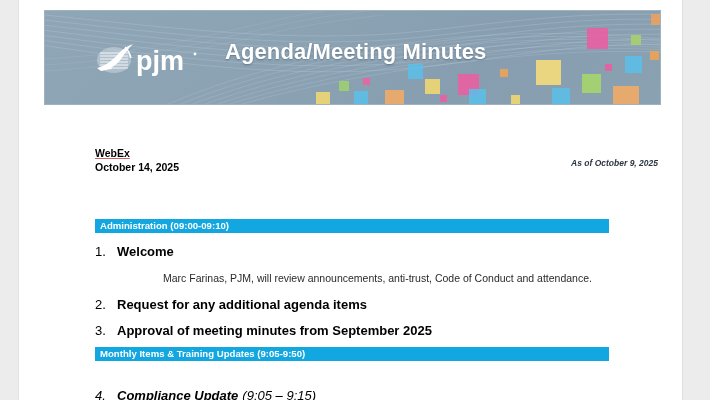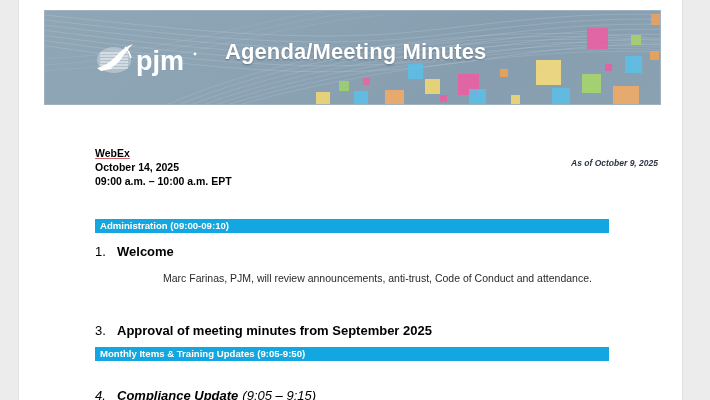--- a/index.html
+++ b/index.html
@@ -224,30 +224,32 @@
         <div class="sq" style="left:309px;top:80px;width:14px;height:14px;background:#5bc0ea;opacity:.85;"></div>
         <div class="sq" style="left:271px;top:81px;width:14px;height:14px;background:#f5d96f;opacity:.85;"></div>
       </div>
     </div>
 
     <div id="asof">As of October 9, 2025</div>
 
     <div id="meta">
       <div><span class="link">WebEx</span></div>
       <div>October 14, 2025</div>
-      <div>09:00 a.m. – 10:00 a.m. EPT</div>
     </div>
 
     <div class="section-bar" id="bar-admin">Administration (09:00-09:10)</div>
 
     <div class="item" id="item-1">
       <span class="num">1.</span><span class="ttl">Welcome</span>
     </div>
     <div class="body-text" id="item-1-b">Marc Farinas, PJM, will review announcements, anti-trust, Code of Conduct and attendance.</div>
 
+    <div class="item" id="item-2">
+      <span class="num">2.</span><span class="ttl">Request for any additional agenda items</span>
+    </div>
 
     <div class="item" id="item-3">
       <span class="num">3.</span><span class="ttl">Approval of meeting minutes from September 2025</span>
     </div>
 
     <div class="section-bar" id="bar-monthly">Monthly Items &amp; Training Updates (9:05-9:50)</div>
 
     <div class="item" id="item-4">
       <span class="num">4.</span><span class="ttl">Compliance Update</span><span class="time" style="margin-left:4px;">(9:05 – 9:15)</span>
     </div>

